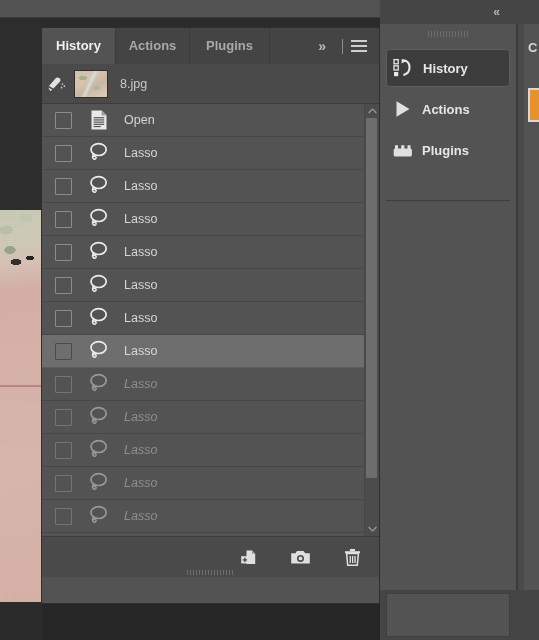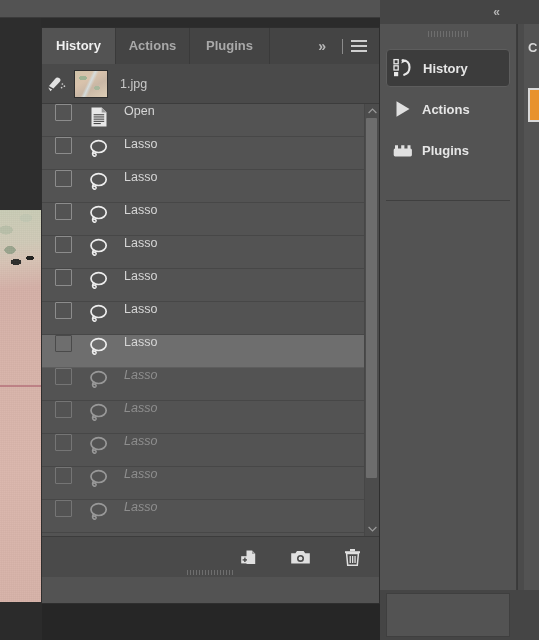--- a/index.html
+++ b/index.html
@@ -87,21 +87,21 @@
       radial-gradient(ellipse 5px 4px at 22px 17px, #a8b79c 0%, #a8b79c 60%, rgba(0,0,0,0) 62%),
       linear-gradient(150deg,#cfc2a8 0%,#d9c3ac 35%,#c9b7a5 60%,#ddcdb6 100%);
   }
   .state-thumb .river{display:block;width:100%;height:100%;
     background:linear-gradient(115deg,rgba(255,255,255,0) 40%,rgba(214,226,230,.85) 47%,rgba(255,255,255,0) 55%);}
   .state-name{margin-left:12px;color:#c9c9c9;font-size:12.5px;}
 
   
   .hist-list{position:relative;height:432px;background:#535353;overflow:hidden;}
   .hist-row{
-    position:relative;height:33px;display:flex;align-items:flex-start;
+    position:relative;height:33px;display:flex;align-items:center;
     border-bottom:1px solid #474747;box-sizing:border-box;cursor:pointer;
     background:#535353;
   }
   .hist-row.selected{background:#6e6e6e;border-bottom:1px solid #5d5d5d;}
   .hist-row.future .row-label{color:#8e8e8e;font-style:italic;}
   .hist-row.future .row-icon{opacity:.45;}
   .hist-row.future .snap-box{opacity:.6;}
 
   .snap-box{
     width:15px;height:15px;border:1px solid #8c8c8c;margin-left:13px;flex:none;
@@ -214,21 +214,21 @@
           <path d="M2 11 L8 4 Q10 1.5 12.5 3.2 Q14.5 4.8 12.6 7 L6.4 13.6 Z" fill="#e3e3e3"></path>
           <path d="M1.2 12.6 L5.2 14.6 L3.4 16.2 Z" fill="#e3e3e3"></path>
           <circle cx="15.4" cy="9.0" r="0.85" fill="#cfcfcf"></circle>
           <circle cx="17.4" cy="11.2" r="0.85" fill="#cfcfcf"></circle>
           <circle cx="14.6" cy="12.6" r="0.85" fill="#cfcfcf"></circle>
         </svg>
       </div>
       <div class="state-thumb">
           <span class="river"></span>
         </div>
-      <div class="state-name">1.jpg</div>
+      <div class="state-name">8.jpg</div>
     </div>
 
     <div class="hist-list">
       <div id="rows">
           <div class="hist-row">
             <div class="snap-box"></div>
             <div class="row-icon">
               <svg width="20" height="22" viewBox="0 0 20 22">
                 <path d="M2.5 1.5 h10.2 l4.8 4.8 v14.2 h-15 z" fill="#e8e8e8"></path>
                 <path d="M12.7 1.5 v4.9 h4.8 z" fill="#9b9b9b"></path>

